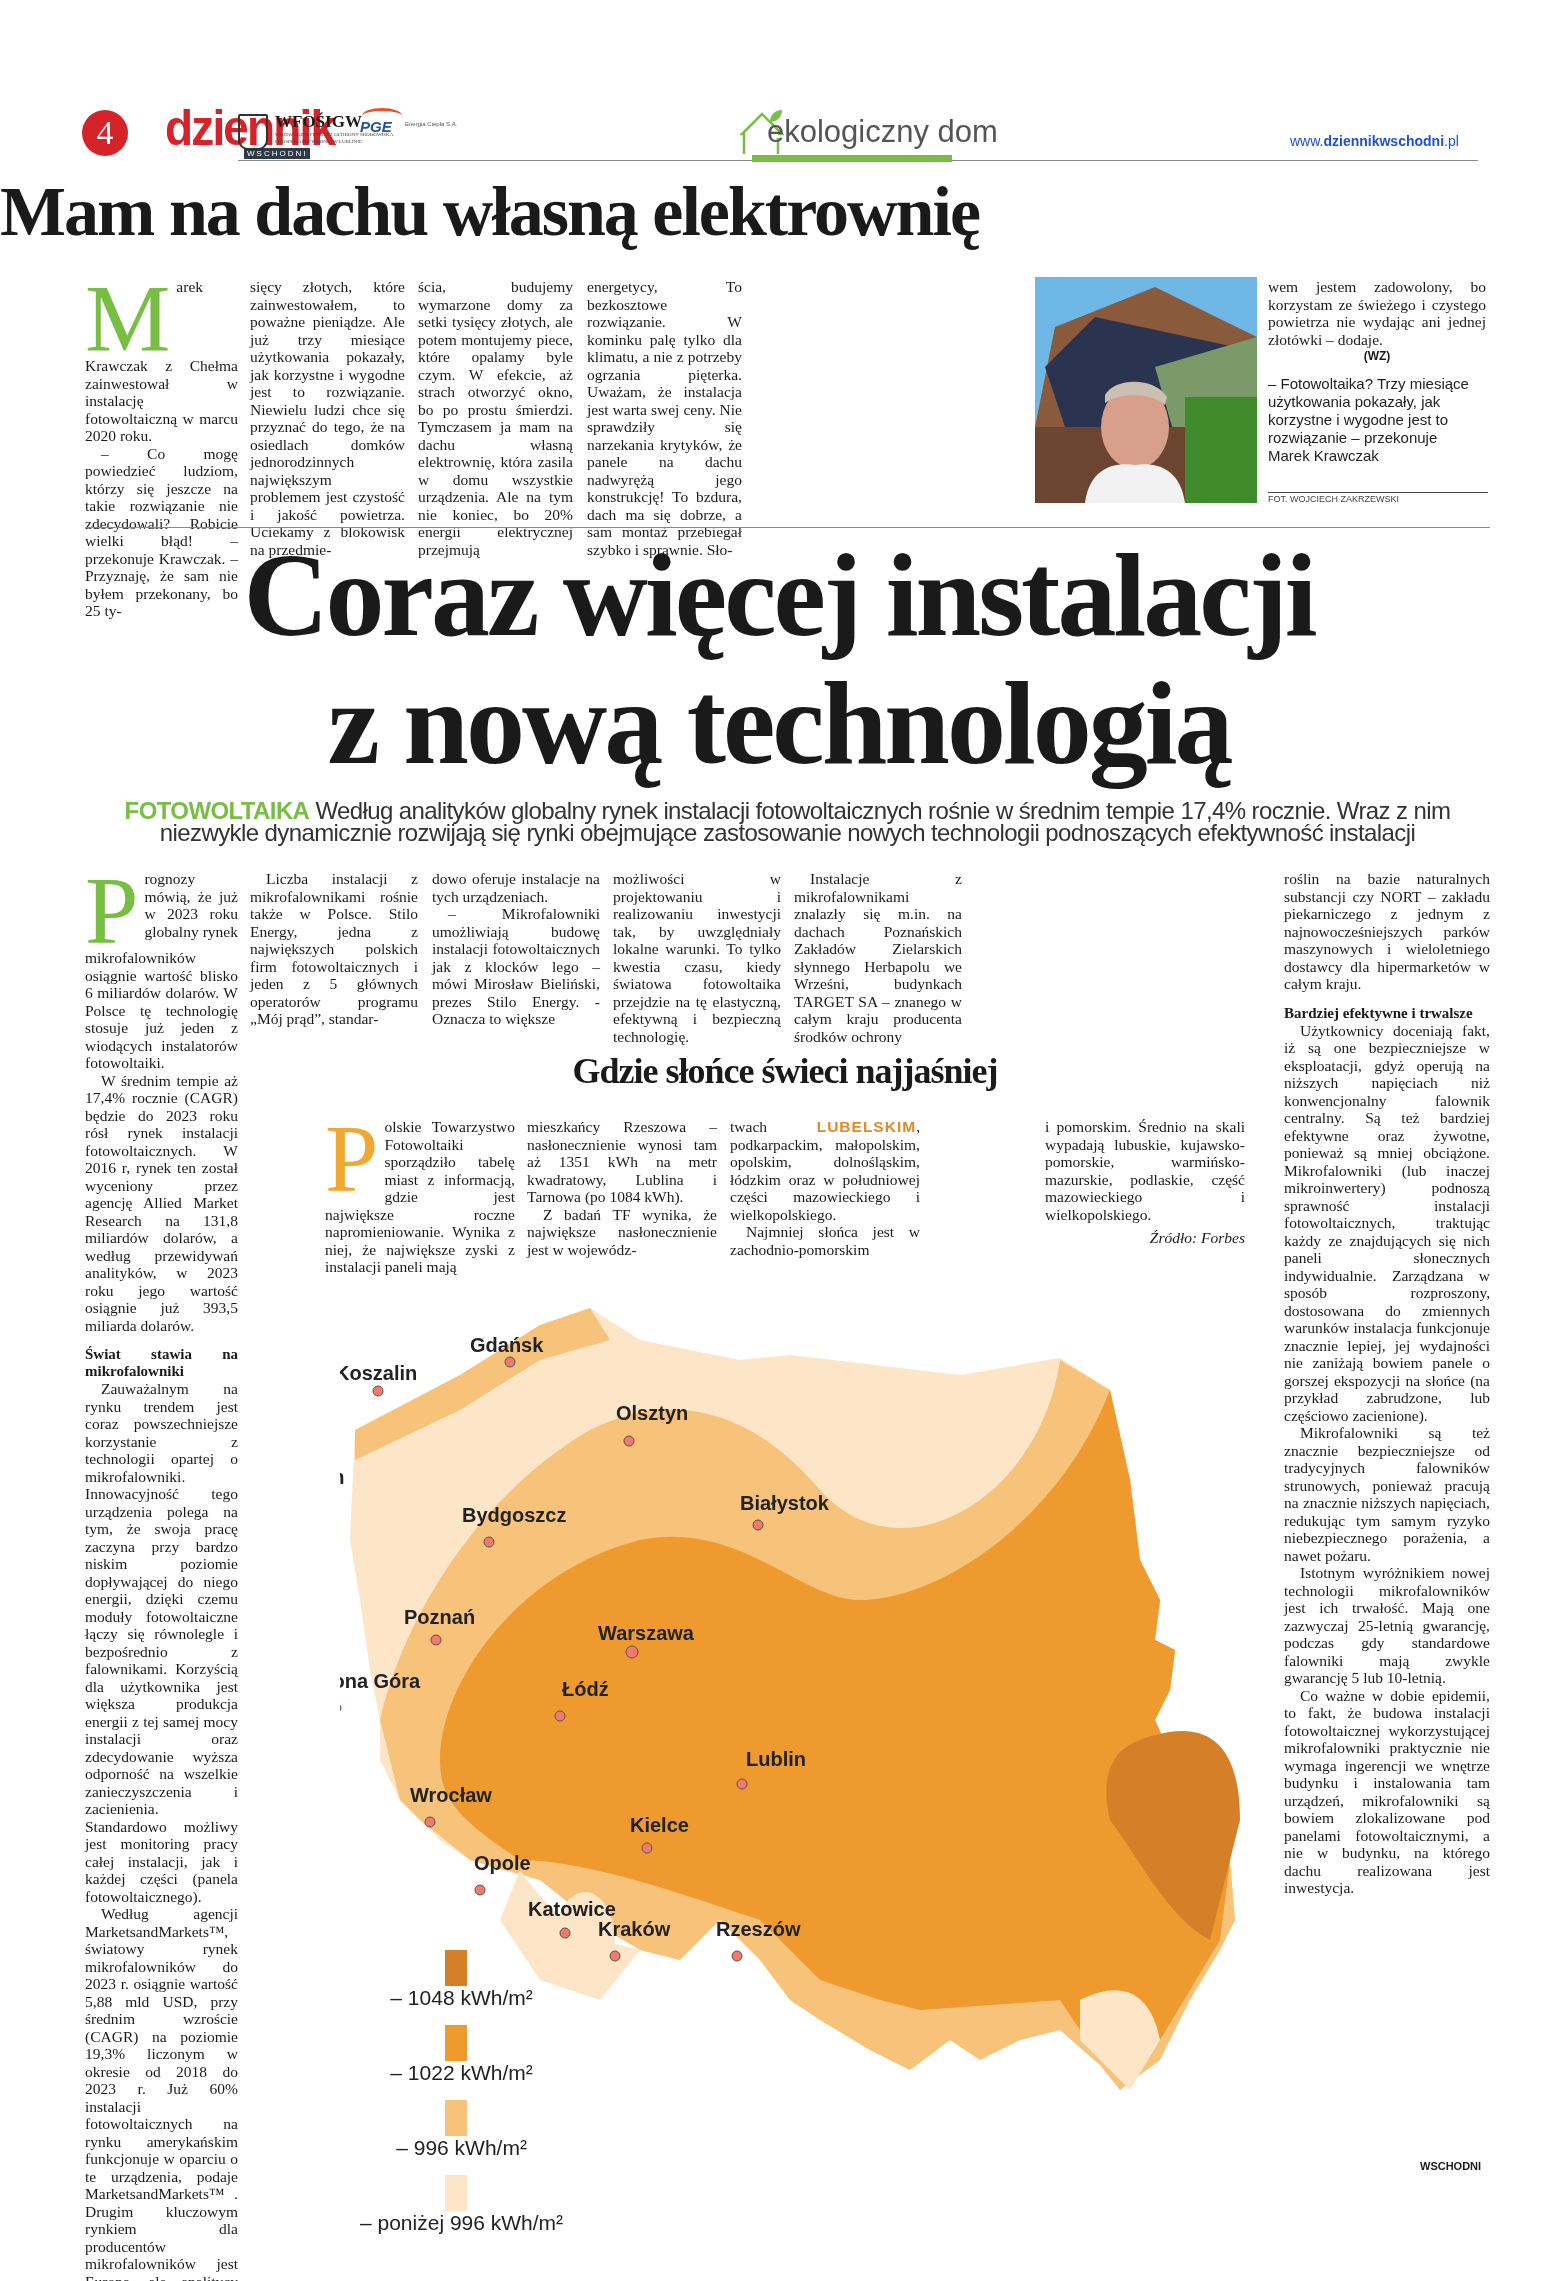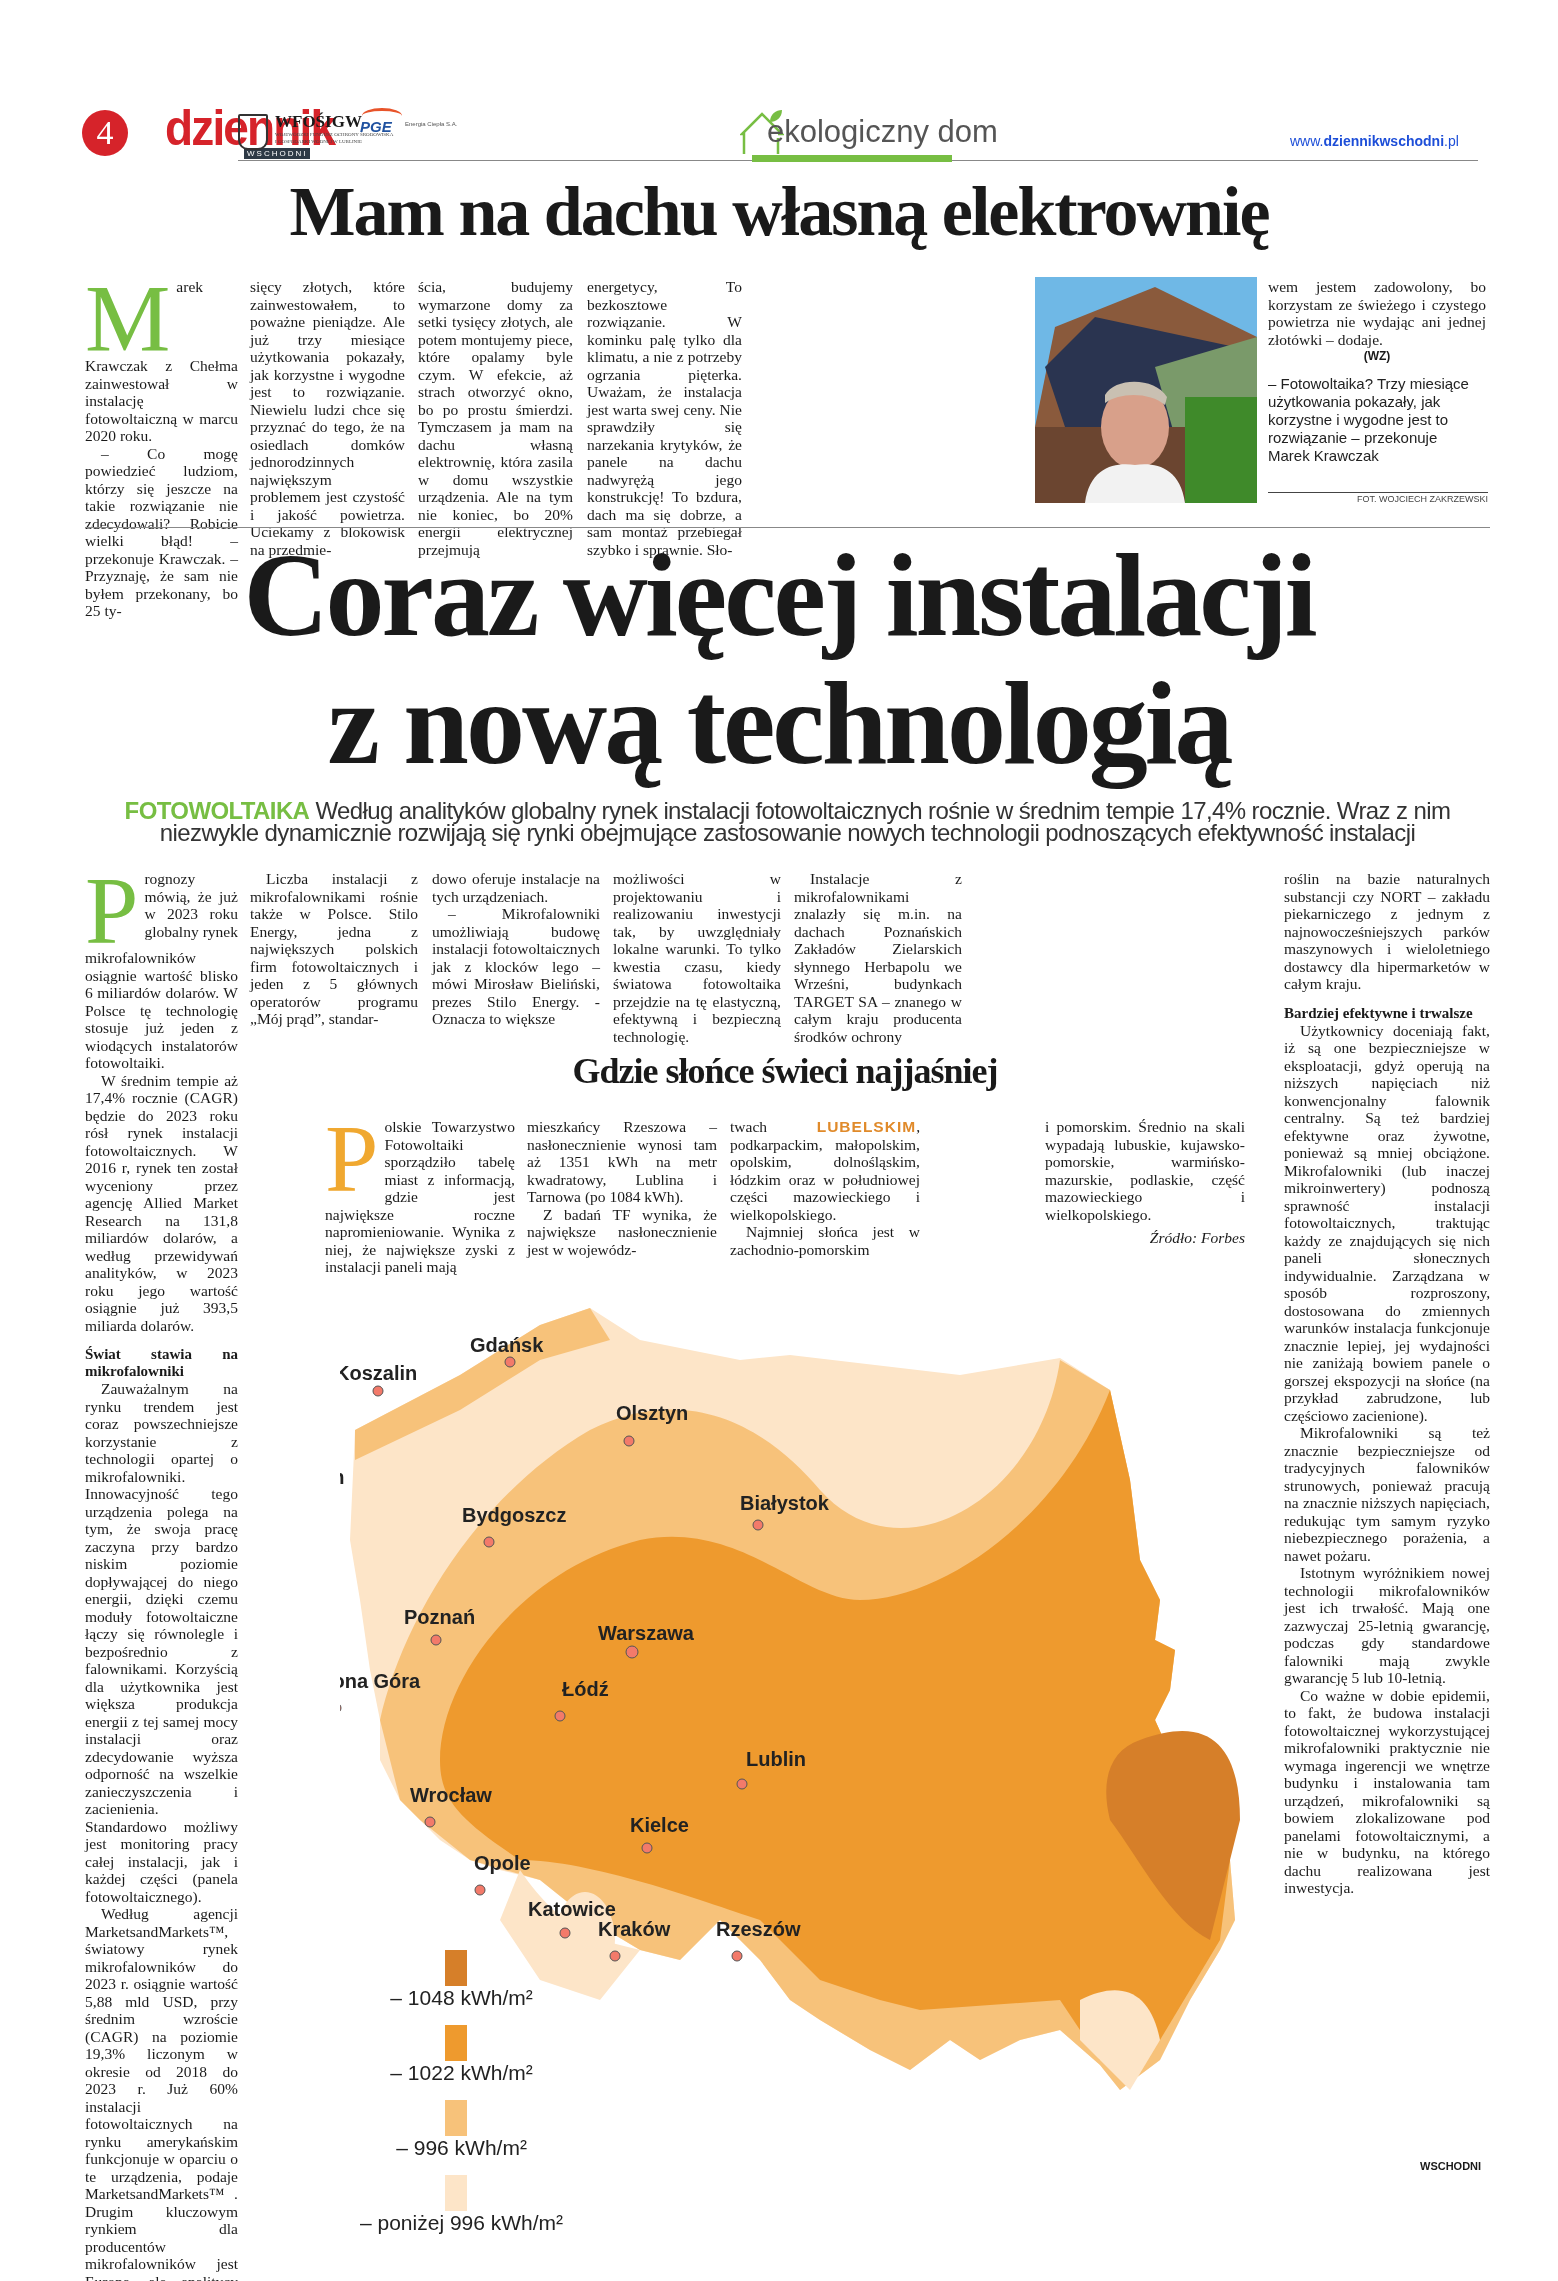--- a/index.html
+++ b/index.html
@@ -21,37 +21,37 @@
   .pge-arc { left: 362px; top: 108px; width: 40px; height: 16px; border-top: 3px solid #e8542a; border-radius: 50% 50% 0 0; }
   .pge-sub { left: 405px; top: 121px; font-family: "Liberation Sans", sans-serif; font-size: 6px; color: #555; }
   .header-rule { left: 238px; top: 160px; width: 1240px; height: 1px; background: #888; }
   .eco-bar { left: 752px; top: 155px; width: 200px; height: 7px; background: #77be43; }
   .eco-house { left: 740px; top: 108px; width: 44px; height: 48px; }
   .eco-text { left: 767px; top: 114px; font-family: "Liberation Sans", sans-serif; font-size: 31px; color: #555; font-weight: normal; }
   .site-url { left: 1290px; top: 133px; font-family: "Liberation Sans", sans-serif; font-size: 14px; color: #1d4ed8; }
   .site-url b { font-weight: bold; }
 
   
-  .headline1 { left: 0; top: 172px; width: 1558px; text-align: center; font-size: 70px; font-weight: bold; letter-spacing: -2px; line-height: 80px; }
+  .headline1 { left: 0; top: 172px; width: 1558px; font-size: 70px; font-weight: bold; letter-spacing: -2px; line-height: 80px; }
   .headline2 { left: 0; top: 532px; width: 1558px; text-align: center; font-size: 118px; font-weight: bold; letter-spacing: -3px; line-height: 128px; }
   .section-rule { left: 85px; top: 527px; width: 1405px; height: 1px; background: #888; }
 
   
   .col { font-size: 15.5px; line-height: 17.5px; text-align: justify; hyphens: manual; }
   .col p { text-indent: 16px; }
   .col p.noind { text-indent: 0; }
   .dropcap { float: left; font-size: 96px; line-height: 76px; padding-right: 6px; margin-top: 3px; color: #77be43; font-family: "Liberation Serif", serif; }
   .dropcap.orange { color: #f0a830; }
   .subhead { font-weight: bold; font-size: 15px; line-height: 17px; margin-top: 12px; text-indent: 0; }
   .sig { text-align: center; font-family: "Liberation Sans", sans-serif; font-weight: bold; font-size: 12px; }
   .lead { left: 85px; top: 800px; width: 1405px; text-align: center; font-family: "Liberation Sans", sans-serif; font-size: 24px; line-height: 22px; color: #333; letter-spacing: -0.6px; }
   .lead .kicker { color: #77be43; font-weight: bold; }
   .photo { left: 1035px; top: 277px; width: 222px; height: 226px; overflow: hidden; }
   .caption { left: 1268px; top: 375px; width: 210px; font-family: "Liberation Sans", sans-serif; font-size: 15px; line-height: 18px; color: #222; }
-  .photo-credit { left: 1268px; top: 492px; width: 220px; border-top: 1px solid #444; text-align: right; font-family: "Liberation Sans", sans-serif; font-size: 9px; color: #444; padding-top: 1px; }
+  .photo-credit { left: 1268px; top: 492px; width: 220px; border-top: 1px solid #444; font-family: "Liberation Sans", sans-serif; font-size: 9px; color: #444; padding-top: 1px; }
 
   .map-title { left: 320px; top: 1050px; width: 930px; text-align: center; font-size: 36px; font-weight: bold; letter-spacing: -1px; }
   .lubel { color: #e08a2a; font-family: "Liberation Sans", sans-serif; font-weight: bold; letter-spacing: 1px; }
   .source { text-align: right; font-style: italic; margin-top: 6px; }
 
   .legend { left: 360px; top: 1950px; }
   .legend-row { display: flex; align-items: center; margin-bottom: 15px; flex-direction: column; }
   .legend-sw { width: 22px; height: 36px; margin-right: 12px; }
   .legend-lbl { font-family: "Liberation Sans", sans-serif; font-size: 21px; color: #222; }
   .credit-nw { left: 1420px; top: 2160px; font-family: "Liberation Sans", sans-serif; font-weight: bold; font-size: 11px; }

